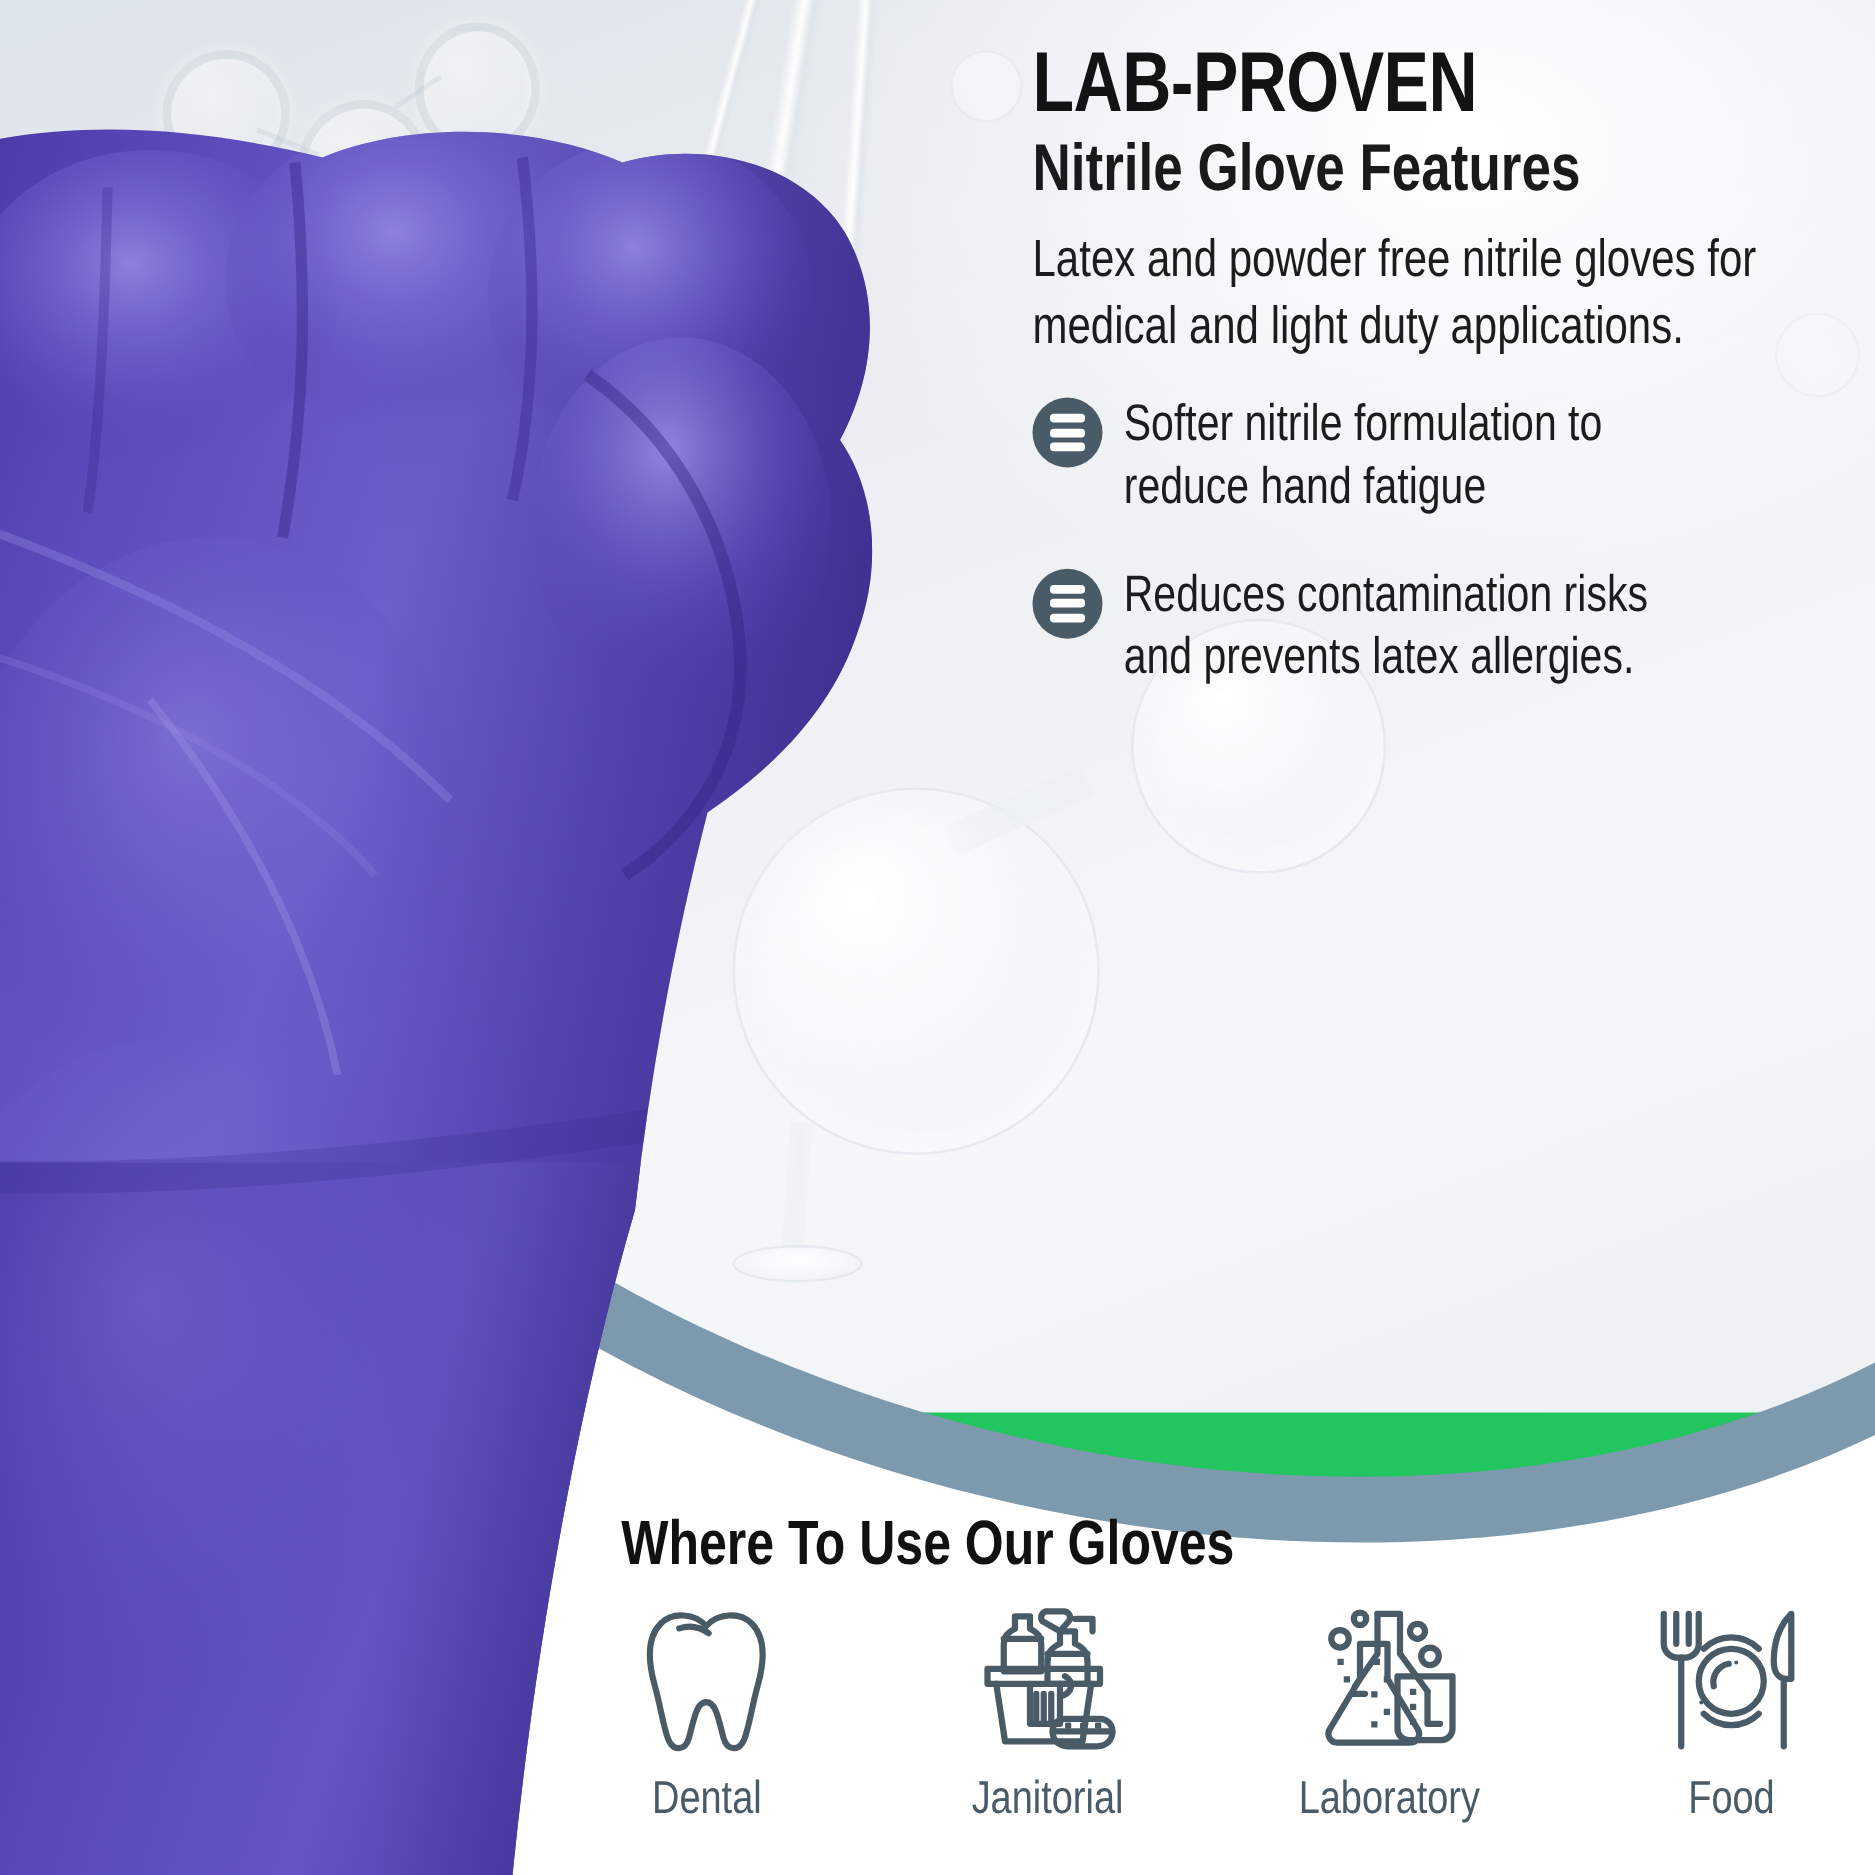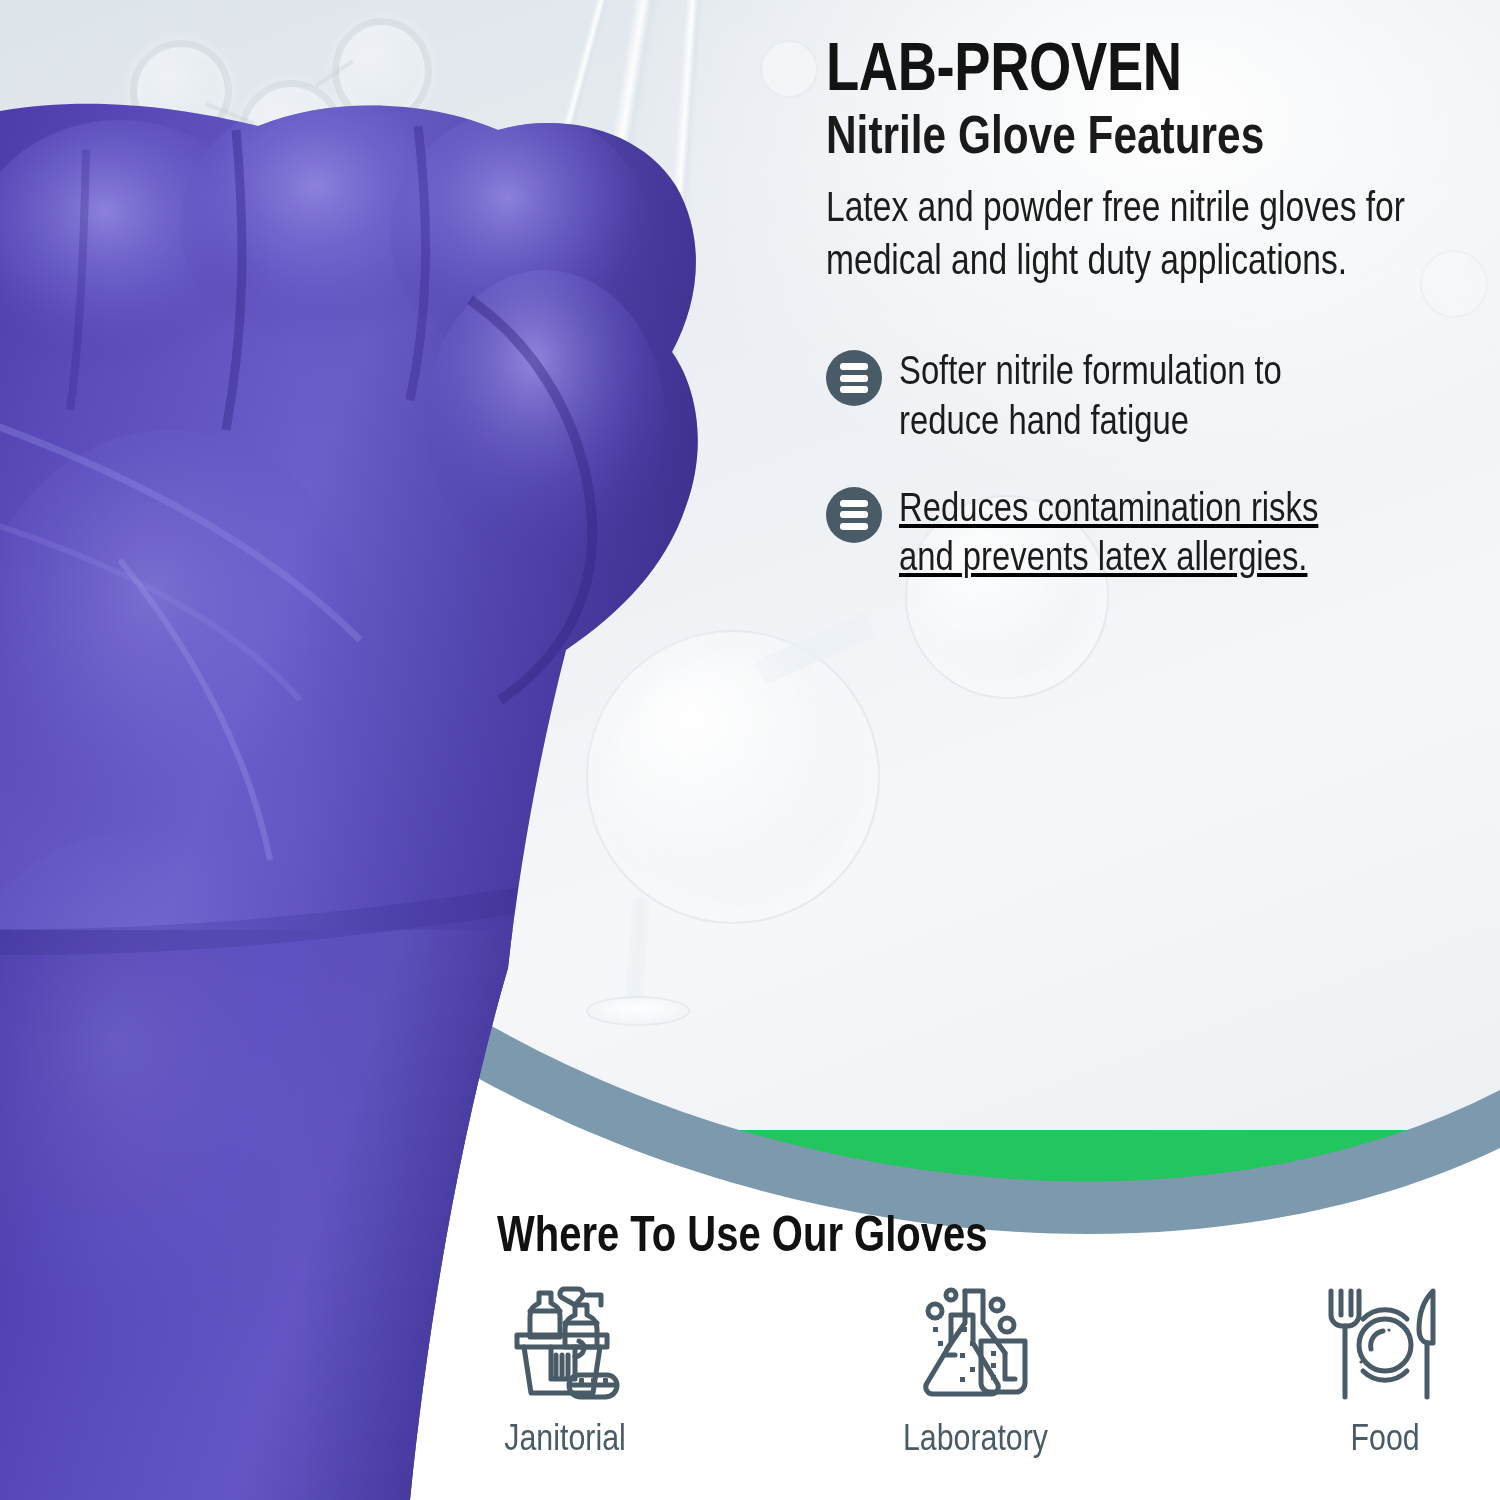--- a/index.html
+++ b/index.html
@@ -130,30 +130,30 @@
     line-height: 1.25;
     font-weight: 400;
     color: #1c1c1c;
     margin: 18px 0 0 0;
     width: 800px;
     transform: scaleX(0.80);
     transform-origin: left top;
   }
 
   .bullets {
-    margin: 60px 0 0 0;
+    margin: 28px 0 0 0;
     padding: 0;
     list-style: none;
   }
   .bullet {
     display: flex;
     align-items: flex-start;
     margin-bottom: 38px;
   }
-  .bullet:last-child { margin-bottom: 0; text-decoration: underline; }
+  .bullet:last-child { margin-bottom: 0; }
 
   .bullet-icon {
     flex: 0 0 auto;
     width: 56px;
     height: 56px;
     border-radius: 50%;
     background: #4a5b68;
     margin-top: 4px;
     position: relative;
   }
@@ -372,20 +372,34 @@
       </li>
     </ul>
   </div>
 
   <div class="bottom">
     <h3 class="bottom-title">Where To Use Our Gloves</h3>
 
     <div class="use-row">
 
 
+      <div class="use-item">
+        <div class="use-icon">
+          <svg width="112" height="118" viewBox="0 0 110 120" fill="none" stroke="#4a5b68" stroke-width="5" stroke-linecap="round" stroke-linejoin="round">
+            <path d="M55 14 C 46 4 28 2 18 12 C 6 24 8 44 13 62
+                     C 18 80 20 96 24 106 C 28 116 38 116 41 105
+                     C 45 90 47 76 55 76
+                     C 63 76 65 90 69 105 C 72 116 82 116 86 106
+                     C 90 96 92 80 97 62 C 102 44 104 24 92 12
+                     C 82 2 64 4 55 14 Z"></path>
+            <path d="M33 16 C 42 13 50 15 57 20"></path>
+          </svg>
+        </div>
+        <div class="use-label">Dental</div>
+      </div>
 
       <div class="use-item">
         <div class="use-icon">
           <svg width="124" height="122" viewBox="0 0 124 122" fill="none" stroke="#4a5b68" stroke-width="5" stroke-linecap="round" stroke-linejoin="round">
 
             <path d="M36 10 h12 v10 c8 4 9 8 9 14 v20 H27 V34 c0-6 1-10 9-14 Z"></path>
             <path d="M27 28 h30"></path>
 
             <path d="M72 22 h12 v10 c9 4 10 9 10 15 v17 H62 V47 c0-6 1-11 10-15 Z"></path>
             <path d="M72 22 L58 14 a5 5 0 0 1 3 -8 h14 a5 5 0 0 1 4 8 L72 22"></path>

